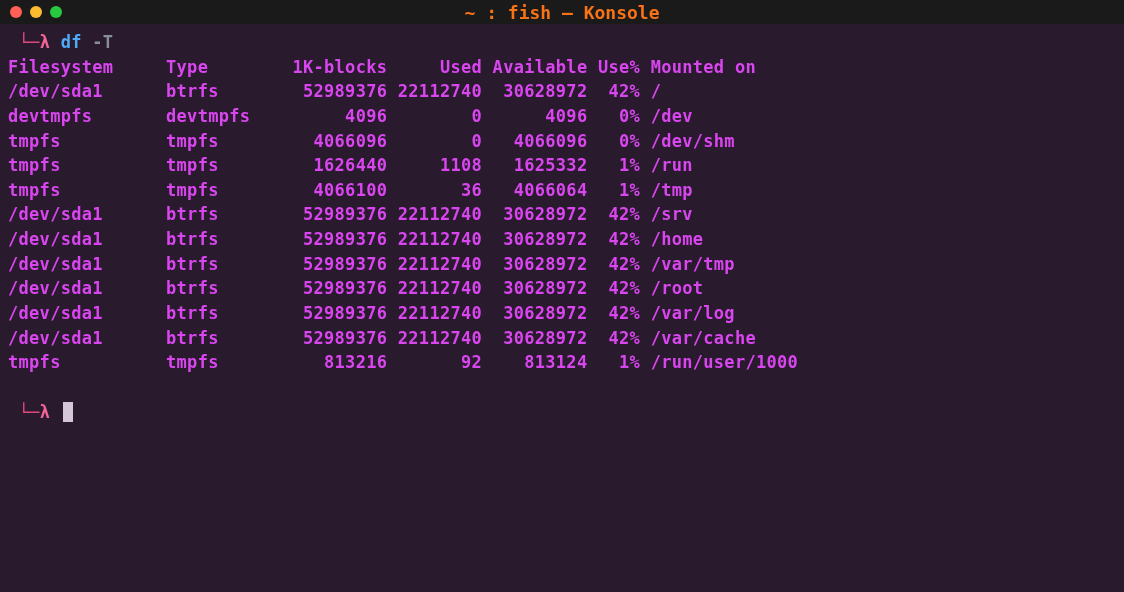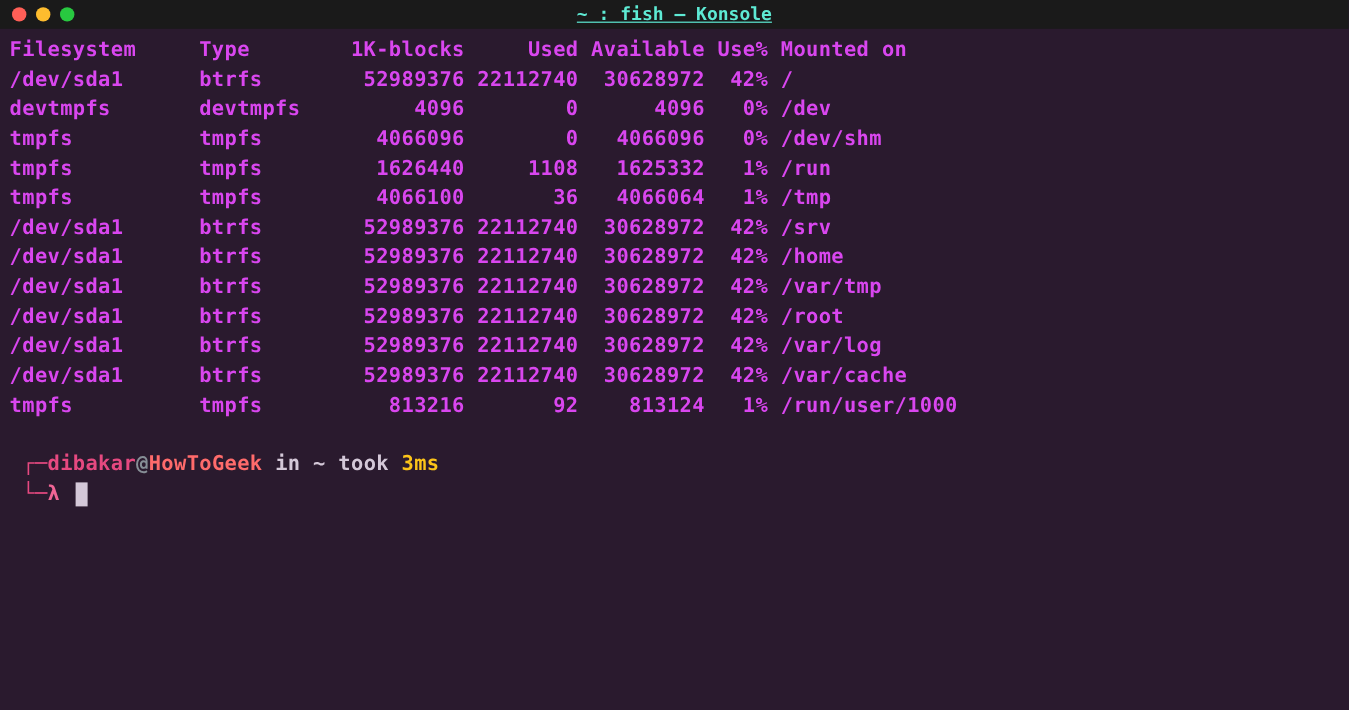--- a/index.html
+++ b/index.html
@@ -29,24 +29,23 @@
       height: 12px;
       border-radius: 50%;
     }
     .close-btn { background: #ff5f57; }
     .min-btn { background: #febc2e; }
     .max-btn { background: #28c840; }
     .title {
       position: absolute;
       left: 50%;
       transform: translateX(-50%);
-      color: #5eead4;
-      font-size: 15px;
+      color: #f97316;
+      font-size: 18px;
       font-weight: bold;
-      text-decoration: underline;
     }
     .terminal {
       padding: 6px 8px;
       line-height: 1.45;
       font-weight: 600;
       letter-spacing: 0.3px;
     }
     .prompt-line {
       white-space: pre;
     }
@@ -80,32 +79,32 @@
 <div class="titlebar">
   <div class="window-controls">
     <div class="window-btn close-btn"></div>
     <div class="window-btn min-btn"></div>
     <div class="window-btn max-btn"></div>
   </div>
   <div class="title">~ : fish — Konsole</div>
 </div>
 
 <div class="terminal">
+  <div class="prompt-line"> <span class="bracket">└─</span><span class="lambda">λ </span><span class="cmd">df</span><span class="flag"> -T</span></div>
 
   <div class="df-output" id="df-output">Filesystem     Type        1K-blocks     Used Available Use% Mounted on
 /dev/sda1      btrfs        52989376 22112740  30628972  42% /
 devtmpfs       devtmpfs         4096        0      4096   0% /dev
 tmpfs          tmpfs         4066096        0   4066096   0% /dev/shm
 tmpfs          tmpfs         1626440     1108   1625332   1% /run
 tmpfs          tmpfs         4066100       36   4066064   1% /tmp
 /dev/sda1      btrfs        52989376 22112740  30628972  42% /srv
 /dev/sda1      btrfs        52989376 22112740  30628972  42% /home
 /dev/sda1      btrfs        52989376 22112740  30628972  42% /var/tmp
 /dev/sda1      btrfs        52989376 22112740  30628972  42% /root
 /dev/sda1      btrfs        52989376 22112740  30628972  42% /var/log
 /dev/sda1      btrfs        52989376 22112740  30628972  42% /var/cache
 tmpfs          tmpfs          813216       92    813124   1% /run/user/1000</div>
 
   <div class="prompt-line">&nbsp;</div>
 
-  <div class="prompt-line"> <span class="bracket">┌─</span><span class="user">dibakar</span><span class="at">@</span><span class="host">HowToGeek</span><span class="in-text"> in </span><span class="path">~</span><span class="took-text"> took </span><span class="duration">3ms</span></div>
   <div class="prompt-line"> <span class="bracket">└─</span><span class="lambda">λ </span><span class="cursor"></span></div>
 </div>
 
 </body></html>

